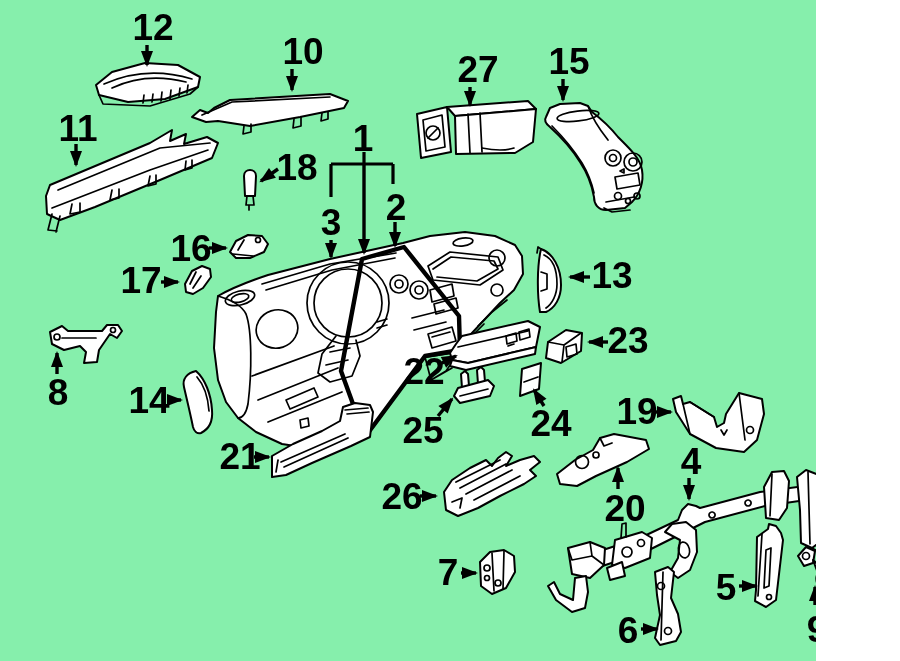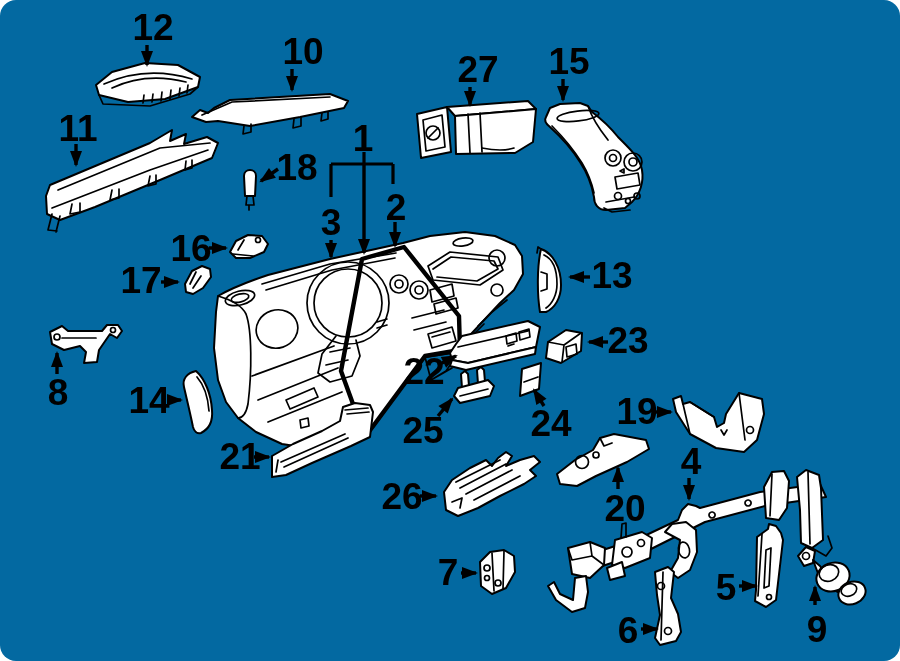--- a/index.html
+++ b/index.html
@@ -1,16 +1,16 @@
 <!DOCTYPE html>
 <html><head>
 <meta charset="utf-8">
 <style>
   html,body{margin:0;padding:0;background:#ffffff;}
-  .stage{position:relative;width:900px;height:661px;background:#0369a1;overflow:hidden;border-radius:16px;}
+  .stage{position:relative;width:816px;height:661px;background:#86efac;overflow:hidden;}
   svg{display:block;}
   .p{fill:#ffffff;stroke:#000000;stroke-width:2;stroke-linejoin:round;stroke-linecap:round;}
   .d{fill:none;stroke:#000000;stroke-width:1.7;stroke-linejoin:round;stroke-linecap:round;}
   .b{fill:none;stroke:#000000;stroke-width:4.4;stroke-linejoin:round;stroke-linecap:round;}
   .ar{stroke:#000000;stroke-width:3.4;fill:none;}
   .ln{stroke:#000000;stroke-width:3.2;fill:none;}
   .lbl{font-family:"Liberation Sans","DejaVu Sans",sans-serif;font-weight:bold;font-size:37px;fill:#000000;text-anchor:middle;}
 </style>
 </head>
 <body>

